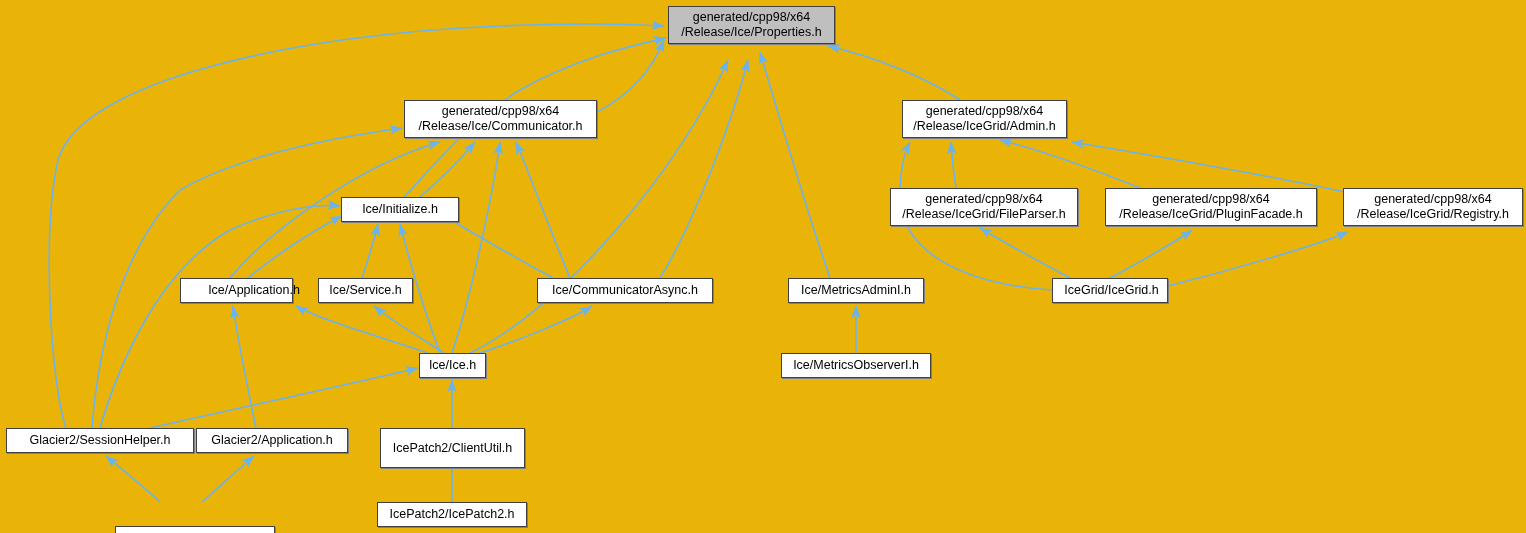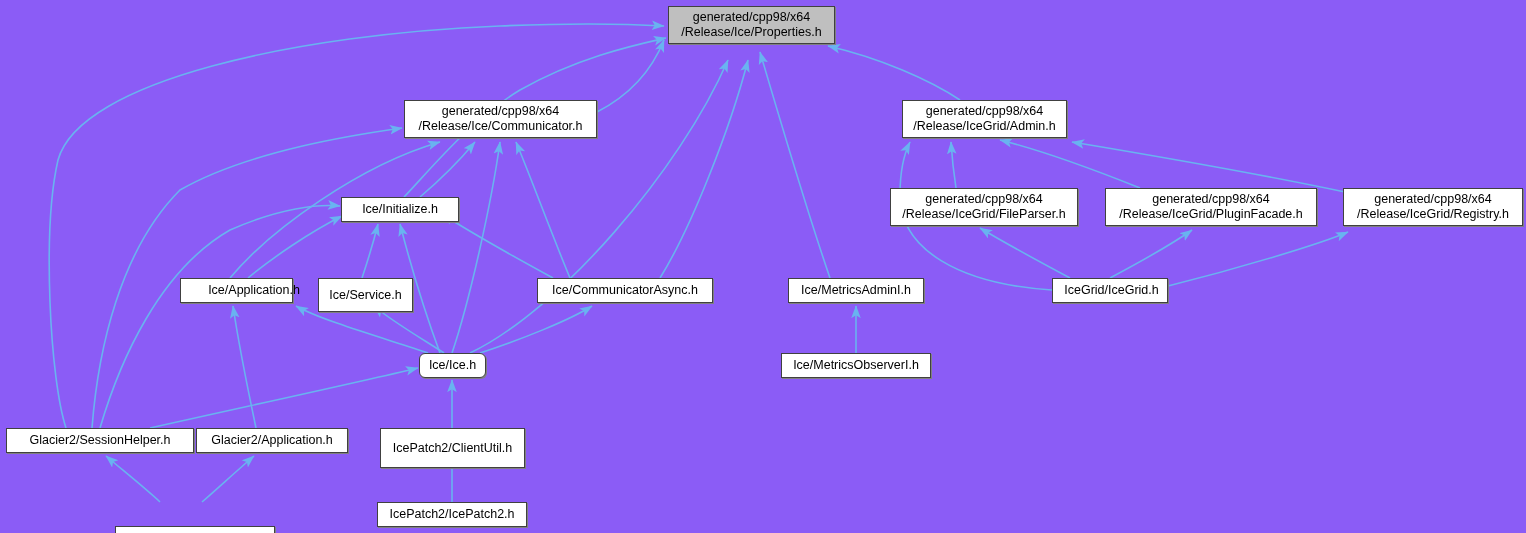--- a/index.html
+++ b/index.html
@@ -1,17 +1,17 @@
 <!DOCTYPE html>
 <html><head>
 <meta charset="utf-8">
 <style>
   html,body{margin:0;padding:0;background:#000;}
   body{width:1526px;height:533px;overflow:hidden;font-family:"Liberation Sans",sans-serif;}
-  #graph{position:relative;width:1526px;height:533px;background:#8b5cf6;}
+  #graph{position:relative;width:1526px;height:533px;background:#eab308;}
   #edges{position:absolute;left:0;top:0;width:1526px;height:533px;}
   .node{position:absolute;box-sizing:border-box;background:#ffffff;border:1px solid #404040;
         box-shadow:1px 1px 0 #808080;display:flex;align-items:center;justify-content:center;
         color:#000;font-size:12.5px;line-height:15px;text-align:center;padding:0 5px;white-space:pre;}
   .node.root{background:#bfbfbf;}
   .node span{display:block;}
 </style>
 </head>
 <body>
 
@@ -67,25 +67,25 @@
       <div class="node" style="left: 902px; top: 100px; width: 165px; height: 38px;"><span>generated/cpp98/x64
 /Release/IceGrid/Admin.h</span></div>
       <div class="node" style="left: 341px; top: 197px; width: 118px; height: 25px;"><span>Ice/Initialize.h</span></div>
       <div class="node" style="left: 890px; top: 188px; width: 188px; height: 38px;"><span>generated/cpp98/x64
 /Release/IceGrid/FileParser.h</span></div>
       <div class="node" style="left: 1105px; top: 188px; width: 212px; height: 38px;"><span>generated/cpp98/x64
 /Release/IceGrid/PluginFacade.h</span></div>
       <div class="node" style="left: 1343px; top: 188px; width: 180px; height: 38px;"><span>generated/cpp98/x64
 /Release/IceGrid/Registry.h</span></div>
       <div class="node" style="left: 180px; top: 278px; width: 113px; height: 25px; padding-left: 40px;"><span>Ice/Application.h</span></div>
-      <div class="node" style="left: 318px; top: 278px; width: 95px; height: 34px;"><span>Ice/Service.h</span></div>
+      <div class="node" style="left: 318px; top: 278px; width: 95px; height: 25px;"><span>Ice/Service.h</span></div>
       <div class="node" style="left: 537px; top: 278px; width: 176px; height: 25px;"><span>Ice/CommunicatorAsync.h</span></div>
       <div class="node" style="left: 788px; top: 278px; width: 136px; height: 25px;"><span>Ice/MetricsAdminI.h</span></div>
       <div class="node" style="left: 1052px; top: 278px; width: 116px; height: 25px; padding-left: 8px;"><span>IceGrid/IceGrid.h</span></div>
-      <div class="node" style="left: 419px; top: 353px; width: 67px; height: 25px; border-radius: 6px;"><span>Ice/Ice.h</span></div>
+      <div class="node" style="left: 419px; top: 353px; width: 67px; height: 25px;"><span>Ice/Ice.h</span></div>
       <div class="node" style="left: 781px; top: 353px; width: 150px; height: 25px;"><span>Ice/MetricsObserverI.h</span></div>
       <div class="node" style="left: 6px; top: 428px; width: 188px; height: 25px;"><span>Glacier2/SessionHelper.h</span></div>
       <div class="node" style="left: 196px; top: 428px; width: 152px; height: 25px;"><span>Glacier2/Application.h</span></div>
       <div class="node" style="left: 380px; top: 428px; width: 145px; height: 40px;"><span>IcePatch2/ClientUtil.h</span></div>
       <div class="node" style="left: 115px; top: 526px; width: 160px; height: 25px;"><span>Glacier2/Glacier2.h</span></div>
       <div class="node" style="left: 377px; top: 502px; width: 150px; height: 25px; text-align: right;"><span>IcePatch2/IcePatch2.h</span></div>
     </div>
 </div>
 
 </body></html>

